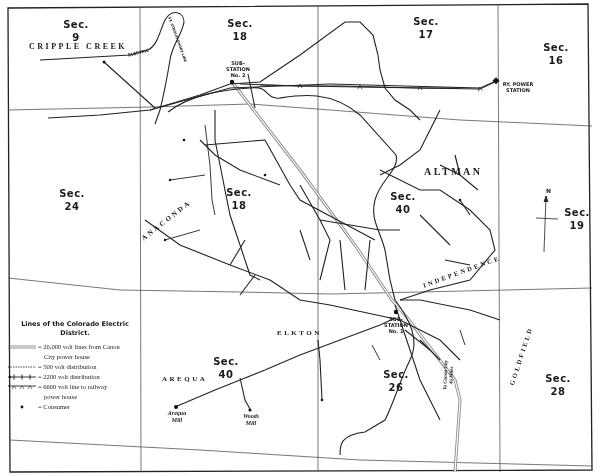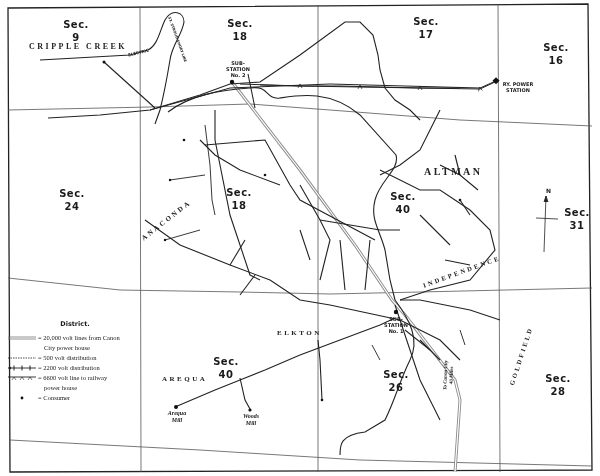--- a/index.html
+++ b/index.html
@@ -148,21 +148,21 @@
 <div class="lbl sec" style="left:219px;top:186px;width:40px;">
   <div>Sec.</div>
   <div>18</div>
 </div>
 <div class="lbl sec" style="left:383px;top:190px;width:40px;">
   <div>Sec.</div>
   <div>40</div>
 </div>
 <div class="lbl sec" style="left:557px;top:206px;width:40px;">
   <div>Sec.</div>
-  <div>31</div>
+  <div>19</div>
 </div>
 <div class="lbl sec" style="left:206px;top:355px;width:40px;">
   <div>Sec.</div>
   <div>40</div>
 </div>
 <div class="lbl sec" style="left:376px;top:368px;width:40px;">
   <div>Sec.</div>
   <div>26</div>
 </div>
 <div class="lbl sec" style="left:538px;top:372px;width:40px;">
@@ -203,20 +203,21 @@
 <div class="lbl small" style="left:128px;top:50px;font-size:4px;transform:rotate(-14deg);">ELECTRIC</div>
 <div class="lbl small" style="left:172px;top:16px;font-size:3.5px;transform:rotate(70deg);transform-origin:left top;">ST. STROUD SHORT LINE</div>
 <div class="lbl mill" style="left:442px;top:400px;width:50px;font-size:5px;line-height:6px;transform:rotate(-88deg);transform-origin:left top;">
   <div>To Canon City</div>
   <div>40 Miles</div>
 </div>
 <div class="lbl small" style="left:546px;top:188px;font-size:6px;">N</div>
 
 <div class="legend">
   <div class="legend-title">
+    <div>Lines of the Colorado Electric</div>
     <div>District.</div>
   </div>
   <div style="height:4px"></div>
   <div class="legend-row">
     <svg class="legend-sym" viewBox="0 0 28 6">
         <line x1="0" y1="2" x2="28" y2="2" stroke="#777" stroke-width="0.8"></line>
         <line x1="0" y1="4" x2="28" y2="4" stroke="#777" stroke-width="0.8"></line>
       </svg>
     <span>= 20,000 volt lines from Canon</span>
   </div>

